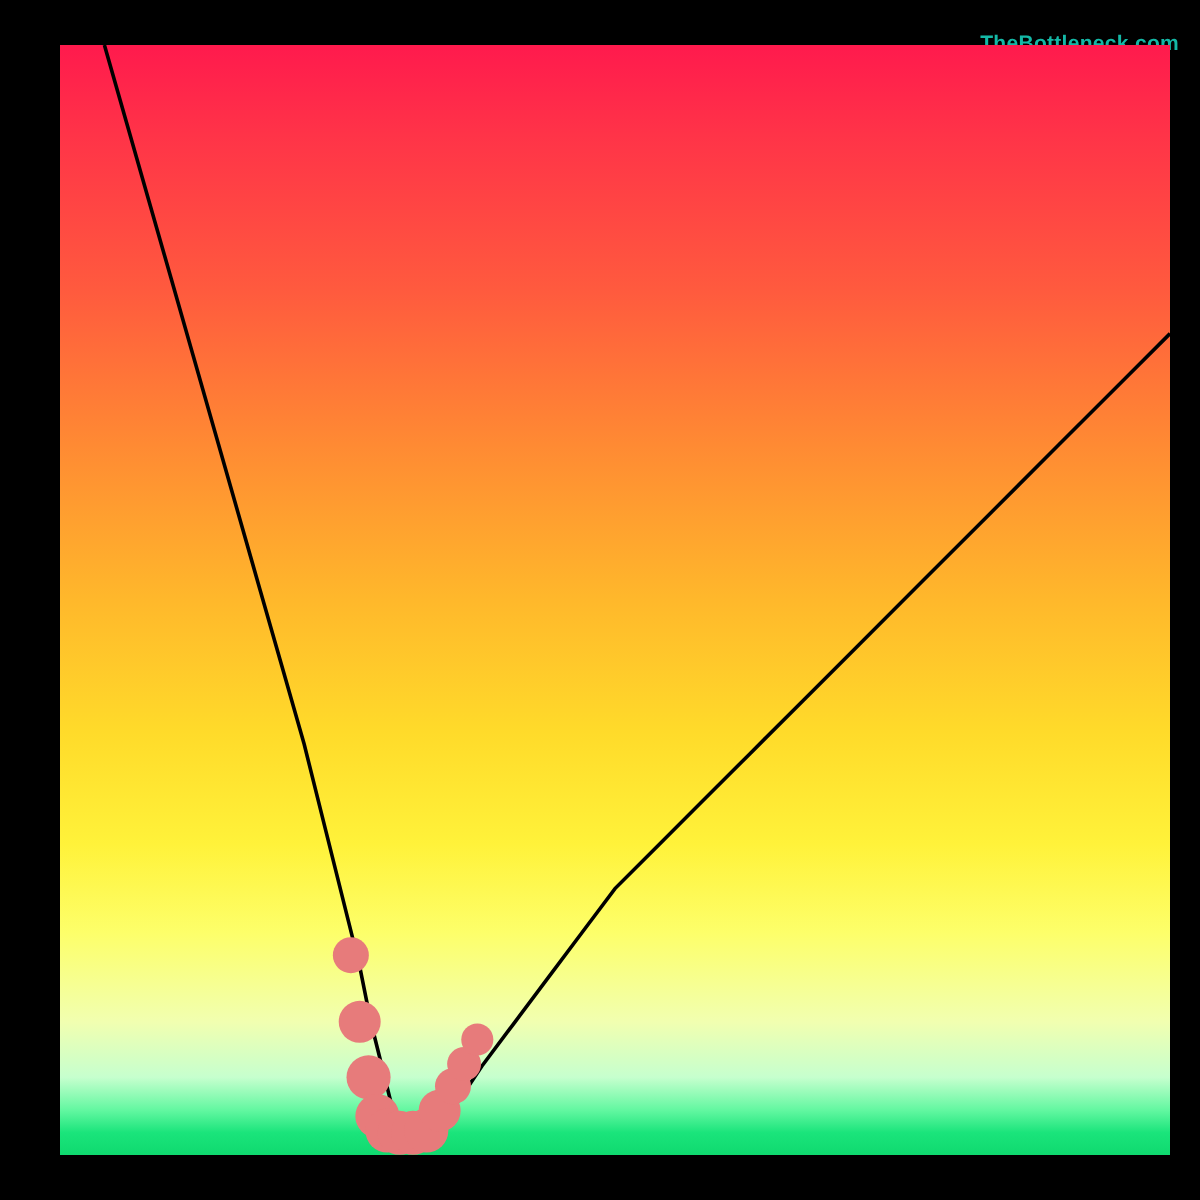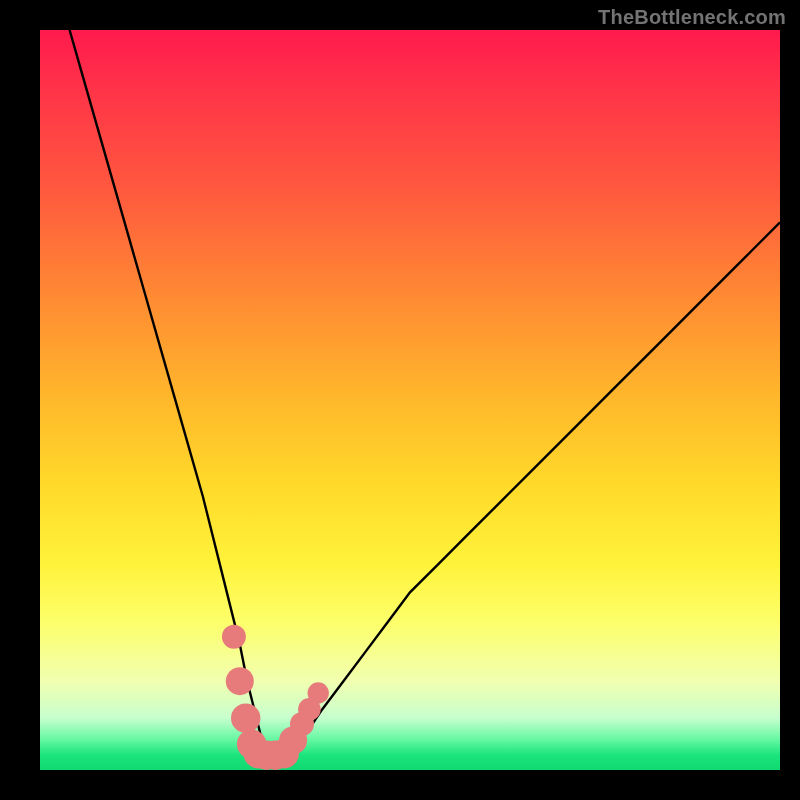--- a/index.html
+++ b/index.html
@@ -36,26 +36,26 @@
       #fdff6a 80%,
       #f1ffb0 88%,
       #c6ffce 93%,
       #61f7a0 96%,
       #1ae47b 98%,
       #0fd96f 100%
     );
   }
   .watermark {
     position: absolute;
-    top: 6px;
+    top: 20px;
     right: 14px;
     font-family: Arial, Helvetica, sans-serif;
-    font-size: 20px;
+    font-size: 14px;
     font-weight: 600;
-    color: #737373;
+    color: #14b8a6;
     letter-spacing: 0.2px;
     user-select: none;
   }
   svg.curve {
     position: absolute;
     left: 0;
     top: 0;
     width: 740px;
     height: 740px;
   }

